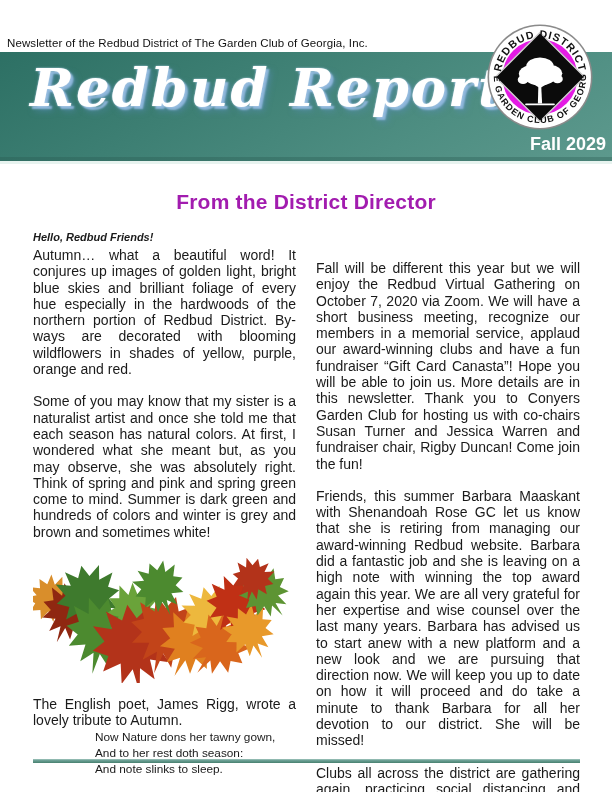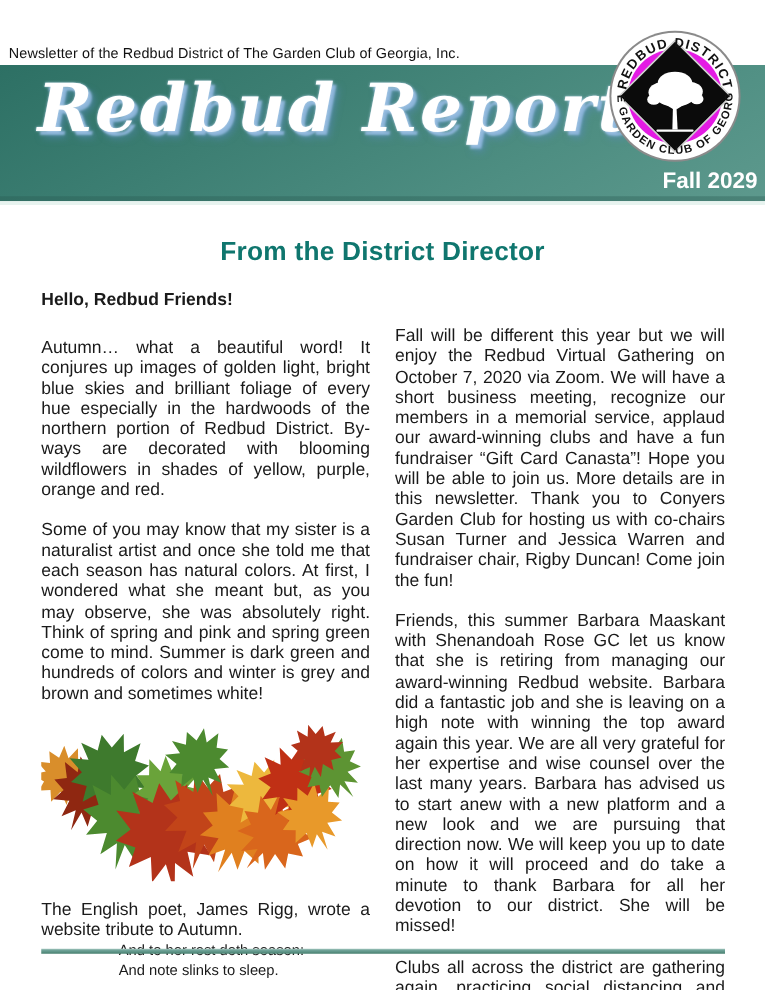--- a/index.html
+++ b/index.html
@@ -53,42 +53,43 @@
     left: 487px; top: 24px;
     width: 106px; height: 106px;
   }
   .main-heading {
     position: absolute;
     top: 190px; left: 0;
     width: 612px;
     text-align: center;
     font-size: 21px;
     font-weight: bold;
-    color: #0f766e;
+    color: #a21caf;
     letter-spacing: 0.2px;
   }
   .columns {
     position: absolute;
     top: 231px; left: 33px;
     width: 547px;
     display: flex;
     gap: 20px;
   }
   .col { width: 263px; }
   .col.right { width: 264px; padding-top: 29px; }
   .col p {
     font-size: 14px;
     line-height: 16.3px;
     text-align: justify;
     margin-bottom: 16px;
   }
   .salutation {
-    font-size: 14px;
-    font-weight: bold;
-    margin-bottom: 22px;
+    font-size: 11px;
+    font-weight: bold;
+    margin-bottom: 4px;
+    font-style: italic;
   }
   .leaves-illustration {
     width: 260px; height: 126px;
     margin: 1px 0 9px 0;
   }
   .poem-intro { margin-bottom: 0 !important; }
   .poem { margin-top: 0; }
   .poem-line {
     font-size: 11.8px;
     line-height: 16.3px;
@@ -175,22 +176,23 @@
         <use href="#mleaf" transform="translate(126,30) rotate(-22) scale(1.15)" fill="#4C8A2F"></use>
         <use href="#mleaf" transform="translate(158,85) rotate(26) scale(1.45)" fill="#E0801F"></use>
         <use href="#mleaf" transform="translate(178,58) rotate(-15) scale(1.3)" fill="#EDB83D"></use>
         <use href="#mleaf" transform="translate(186,88) rotate(38) scale(1.35)" fill="#D9661C"></use>
         <use href="#mleaf" transform="translate(203,48) rotate(8) scale(1.35)" fill="#C03015"></use>
         <use href="#mleaf" transform="translate(216,74) rotate(-26) scale(1.15)" fill="#E8992A"></use>
         <use href="#mleaf" transform="translate(232,36) rotate(-38) scale(1.1)" fill="#5D9433"></use>
         <use href="#mleaf" transform="translate(220,22) rotate(14) scale(0.95)" fill="#B3331A"></use>
       </svg>
 
-      <p class="poem-intro">The English poet, James Rigg, wrote a website tribute to Autumn.</p>
+      <p class="poem-intro">The English poet, James Rigg, wrote a lovely tribute to Autumn.</p>
       <div class="poem">
+        <div class="poem-line">Now Nature dons her tawny gown,</div>
         <div class="poem-line">And to her rest doth season:</div>
         <div class="poem-line">And note slinks to sleep.</div>
       </div>
     </div>
 
     <div class="col right">
       <p>Fall will be different this year but we will enjoy the Redbud Virtual Gathering on October 7, 2020 via Zoom.  We will have a short business meeting, recognize our members in a memorial service, applaud our award-winning clubs and have a fun fundraiser “Gift Card Canasta”!  Hope you will be able to join us. More details are in this newsletter. Thank you to Conyers Garden Club for hosting us with co-chairs Susan Turner and Jessica Warren and fundraiser chair, Rigby Duncan! Come join the fun!</p>
       <p>Friends, this summer Barbara Maaskant with Shenandoah Rose GC let us know that she is retiring from managing our award-winning Redbud website. Barbara did a fantastic job and she is leaving on a high note with winning the top award again this year.  We are all very grateful for her expertise and wise counsel over the last many years.  Barbara has advised us to start anew with a new platform and a new look and we are pursuing that direction now. We will keep you up to date on how it will proceed and do take a minute to thank Barbara for all her devotion to our district. She will be missed!</p>
       <p>Clubs all across the district are gathering again, practicing social distancing and using alternative forms of meeting.  Some are meeting outdoors and others with Zoom.  Club members are gardening, which is ideal for the restrictions of COVID guidelines. It is encouraging and healthy to be able to work outside during the ideal time of year to plant trees, shrubs and perennials.</p>
     </div>

